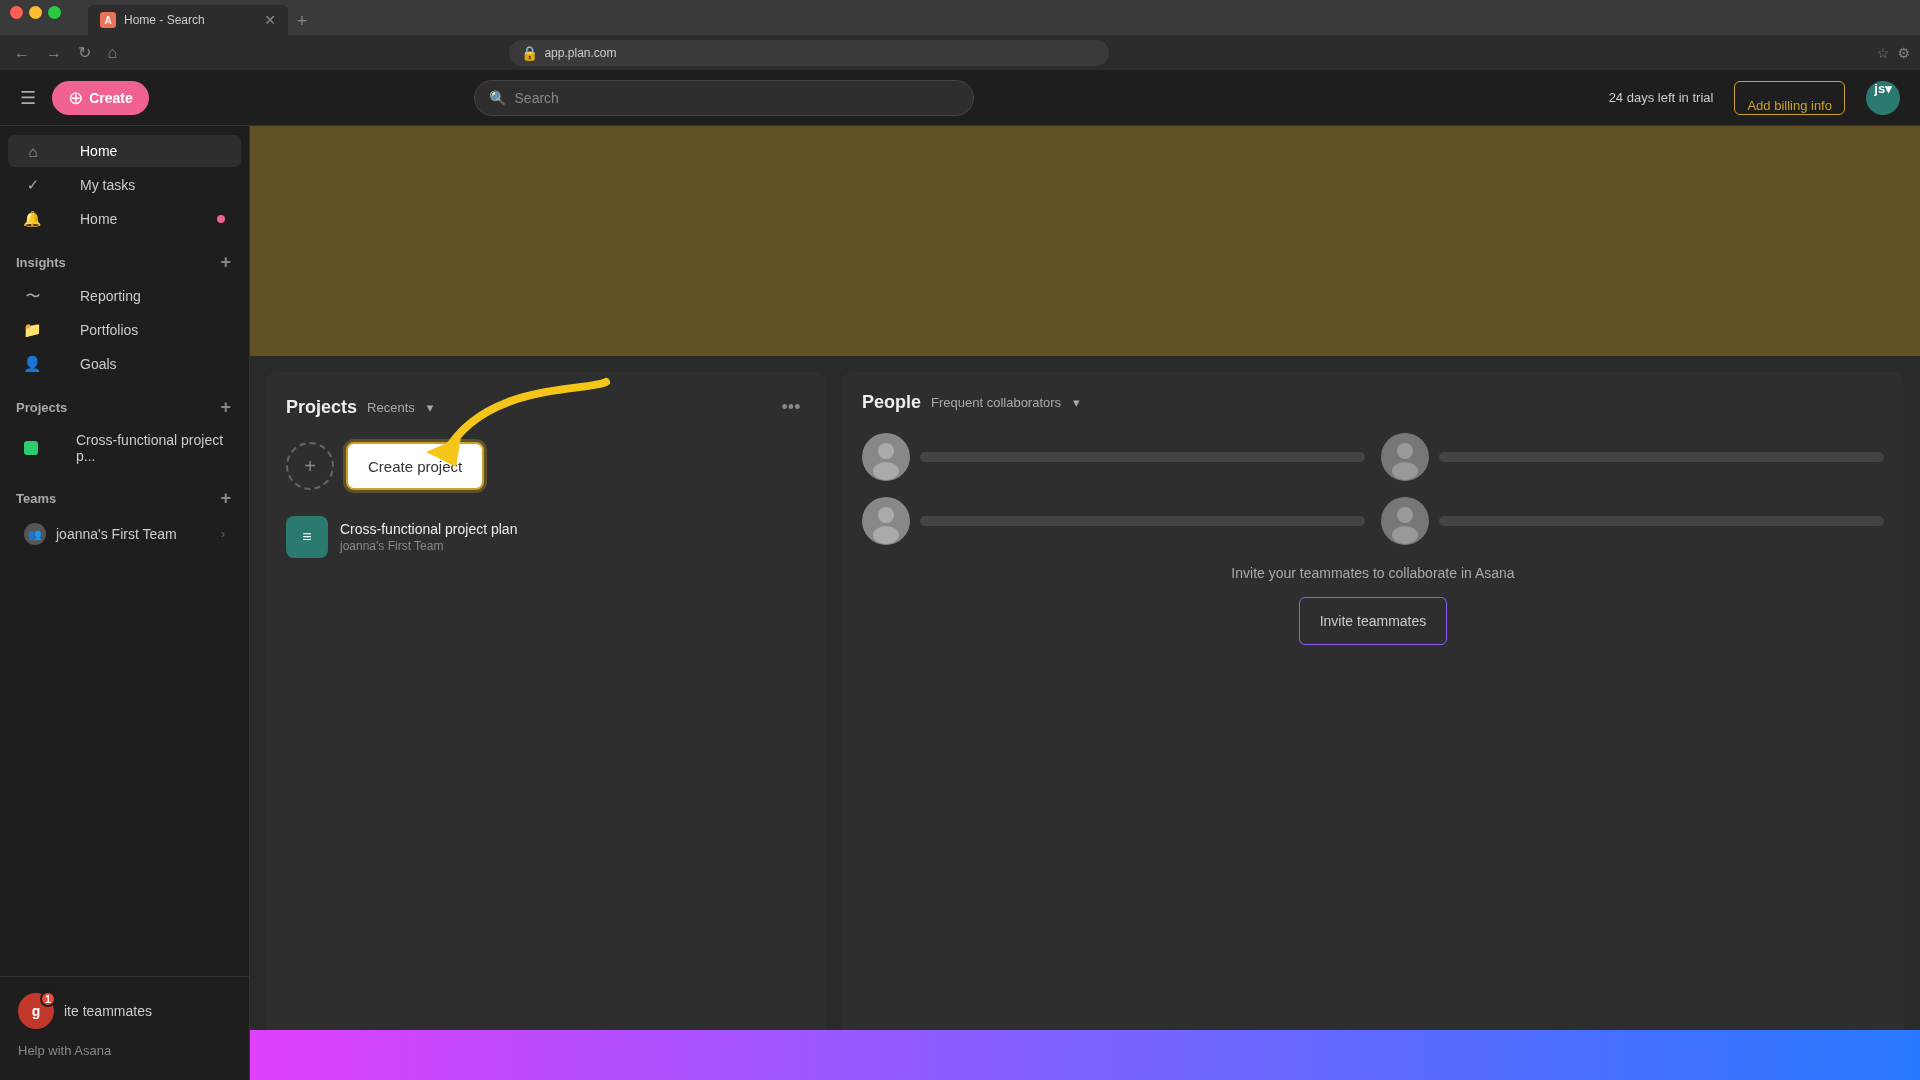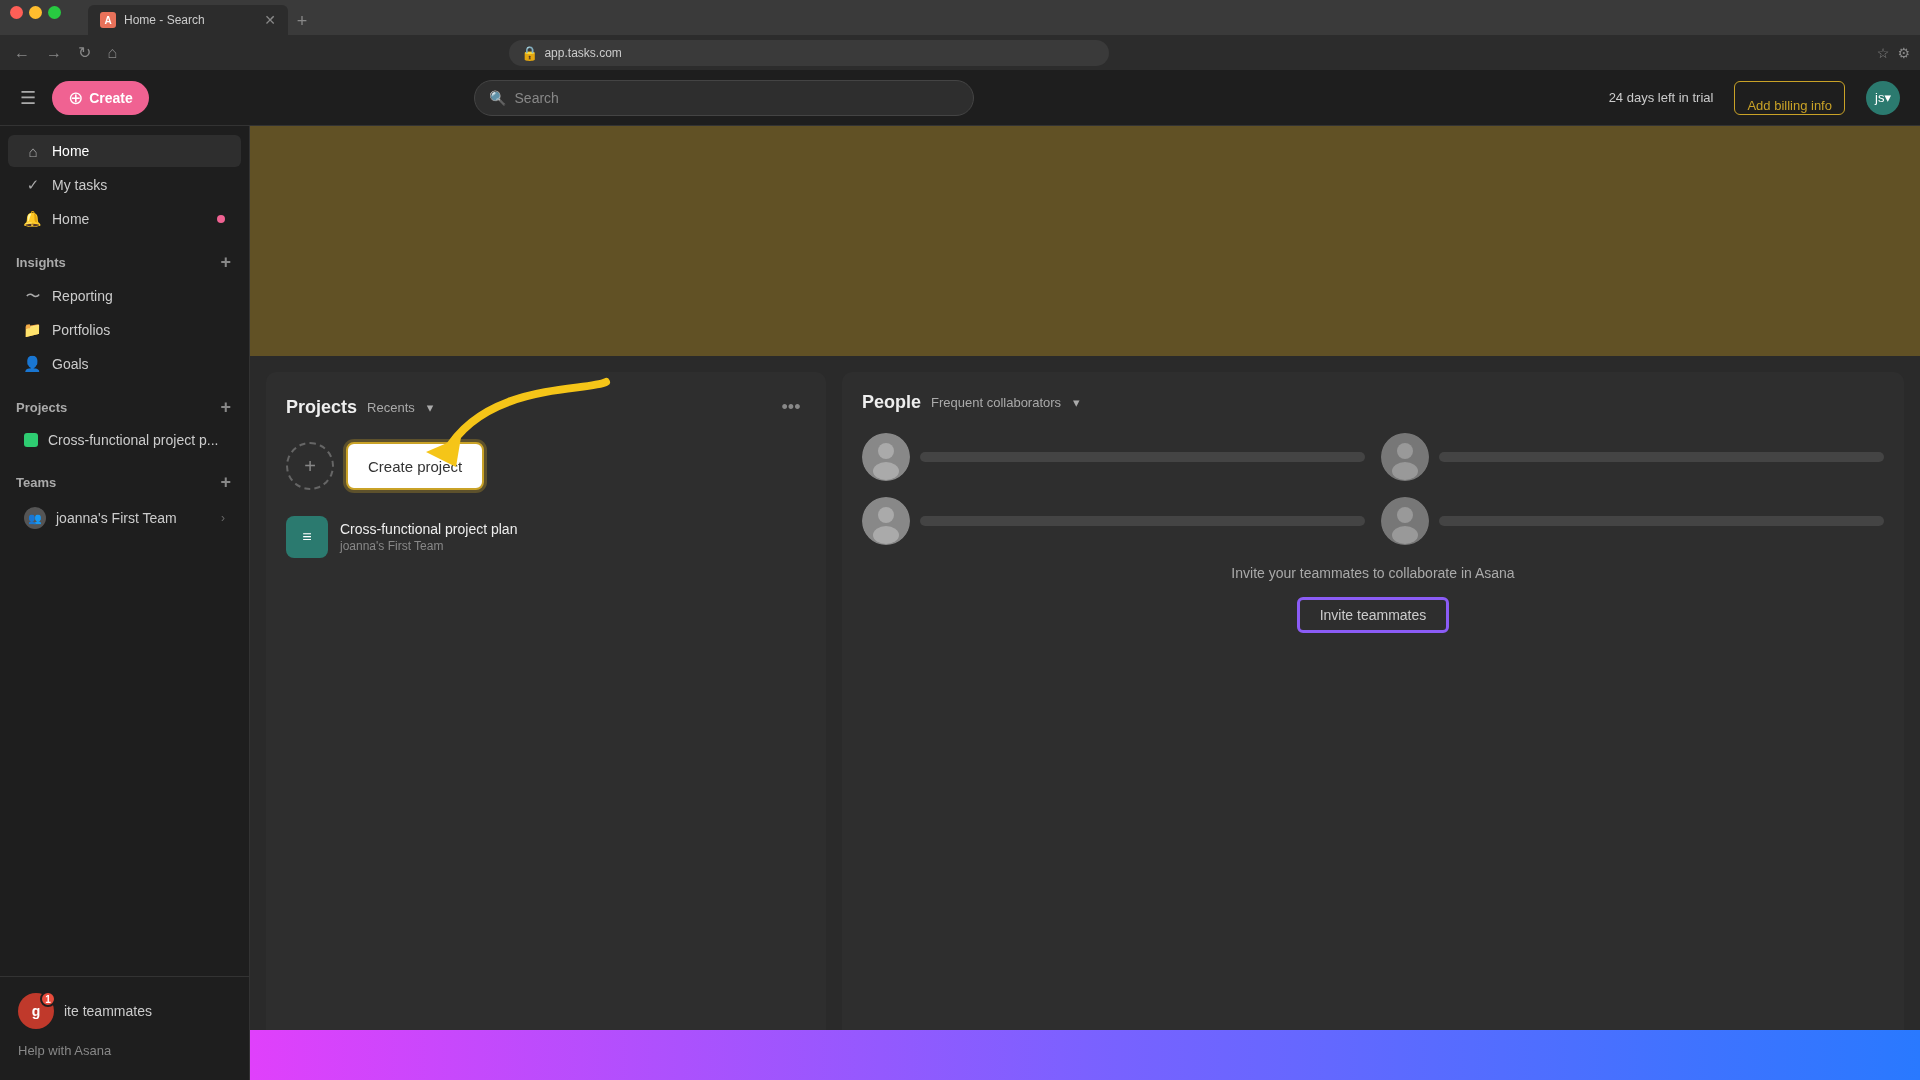--- a/index.html
+++ b/index.html
@@ -135,22 +135,22 @@
       font-size: 13px;
       padding: 16px 12px;
       cursor: pointer;
     }
     .avatar-btn {
       width: 34px; height: 34px;
       border-radius: 50%;
       background: #2b7a6f;
       color: white;
       font-size: 13px;
-      font-weight: 400;
-      display: flex; align-items: center; justify-content: center;
+      font-weight: 700;
+      display: flex; align-items: flex-start; justify-content: center;
       cursor: pointer;
     }
 
     
     .app-body {
       flex: 1;
       display: flex;
       overflow: hidden;
     }
 
@@ -171,21 +171,21 @@
       padding: 7px 16px;
       gap: 10px;
       cursor: pointer;
       border-radius: 6px;
       margin: 1px 8px;
       color: #ccc;
       font-size: 14px;
     }
     .sidebar-item.active { background: #2e2e2e; color: white; }
     .sidebar-item-icon { width: 18px; height: 18px; display: flex; align-items: center; justify-content: center; color: #aaa; font-size: 15px; flex-shrink: 0; }
-    .sidebar-item-label { flex: 1; }
+    .sidebar-item-label { flex: 1; margin-left: 28px; }
     .sidebar-item-badge { width: 8px; height: 8px; background: #f06292; border-radius: 50%; }
 
     .sidebar-section-header {
       display: flex;
       align-items: center;
       padding: 14px 16px 4px;
       color: #aaa;
       font-size: 13px;
       font-weight: 600;
     }
@@ -415,23 +415,23 @@
     }
     .people-invite-text {
       text-align: center;
       color: #aaa;
       font-size: 14px;
       margin: 8px 0 16px;
     }
     .people-invite-btn {
       display: block;
       margin: 0 auto;
-      height: 36px;
+      height: 48px;
       background: transparent;
-      border: 3px solid #8b5cf6;
+      border: 1px solid #8b5cf6;
       border-radius: 6px;
       color: #ccc;
       font-size: 14px;
       padding: 0 20px;
       cursor: pointer;
     }
 
     
     .bottom-bar {
       height: 50px;
@@ -470,21 +470,21 @@
         <div class="tab-new">+</div>
       </div>
     </div>
     <div class="nav-bar">
       <span class="nav-btn">←</span>
       <span class="nav-btn">→</span>
       <span class="nav-btn">↻</span>
       <span class="nav-btn">⌂</span>
       <div class="address-bar">
         <span class="search-icon">🔒</span>
-        <span class="address-bar-url">app.tasks.com</span>
+        <span class="address-bar-url">app.plan.com</span>
       </div>
       <div class="nav-right">
         <span>☆</span>
         <span>⚙</span>
       </div>
     </div>
   </div>
 </div>
 
 <div class="app">

